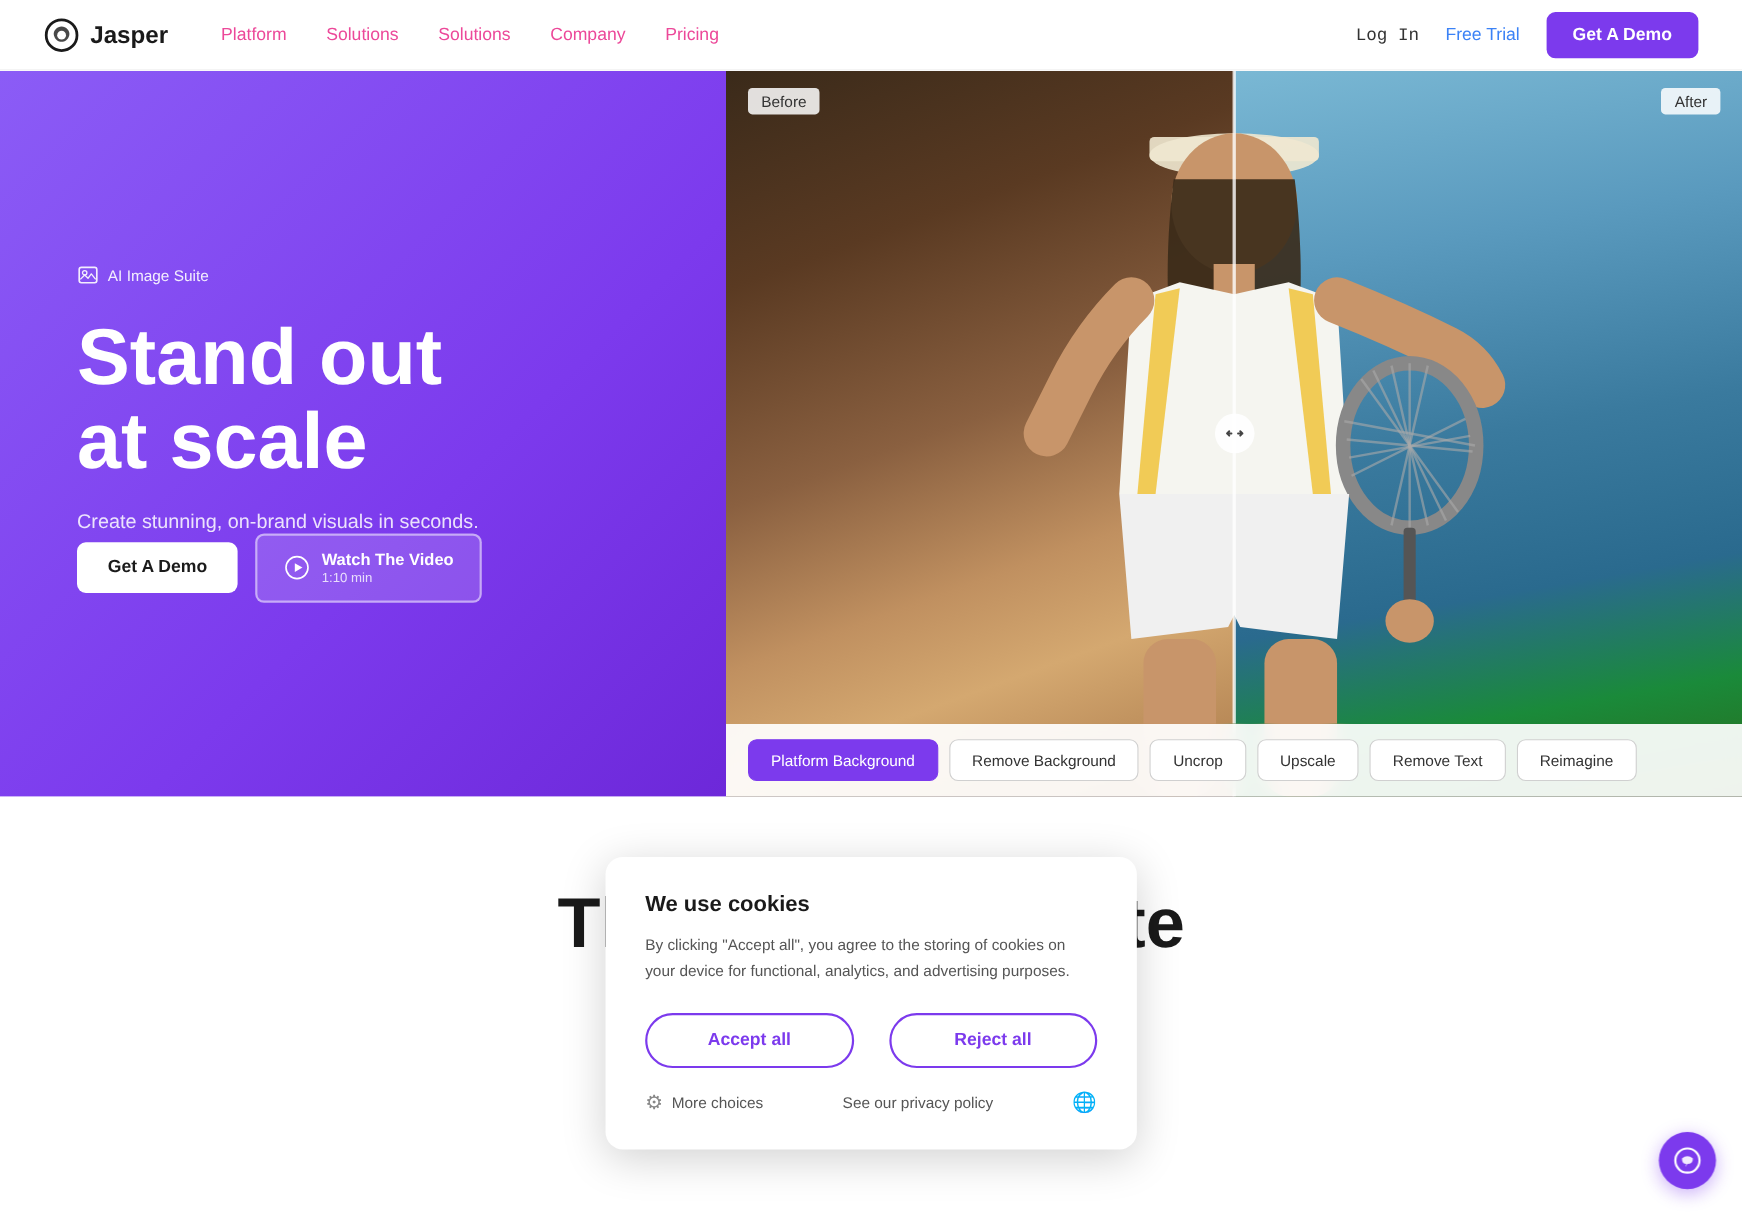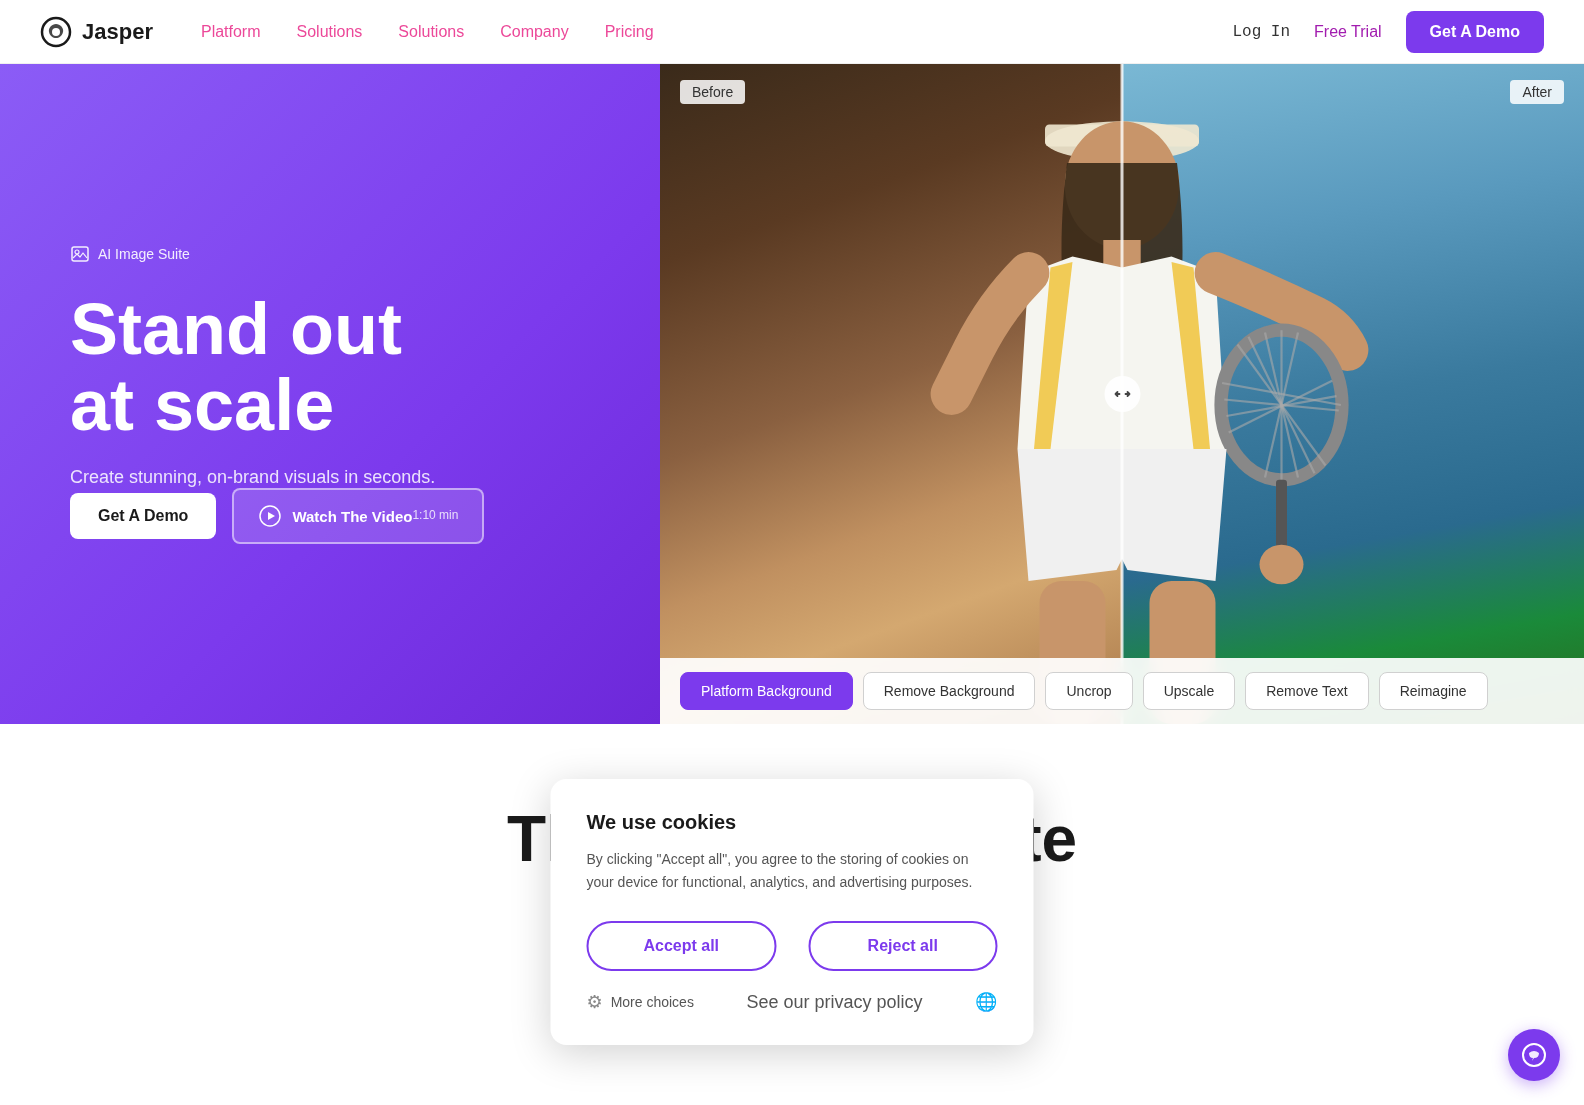--- a/index.html
+++ b/index.html
@@ -12,21 +12,21 @@
       padding: 0 40px; justify-content: space-between;
       z-index: 100; border-bottom: 1px solid #f0f0f0;
     }
     .navbar-left { display: flex; align-items: center; gap: 48px; }
     .logo { display: flex; align-items: center; gap: 10px; font-size: 22px; font-weight: 700; color: #1a1a1a; }
     .logo-icon { width: 32px; height: 32px; }
     .nav-links { display: flex; gap: 36px; }
     .nav-link { font-size: 16px; color: #ec4899; text-decoration: none; cursor: pointer; }
     .navbar-right { display: flex; align-items: center; gap: 24px; }
     .btn-login { font-size: 16px; color: #333; background: none; border: none; cursor: pointer; font-family: Liberation Mono, monospace; }
-    .btn-free-trial { font-size: 16px; color: #a21caf; background: none; border: none; cursor: pointer; }
+    .btn-free-trial { font-size: 16px; color: #3b82f6; background: none; border: none; cursor: pointer; }
     .btn-get-demo-nav {
       background: #7c3aed; color: #fff; border: none;
       padding: 12px 24px; border-radius: 8px; font-size: 16px;
       font-weight: 600; cursor: pointer;
     }
 
     
     .hero {
       display: flex; width: 100%; height: 660px; margin-top: 64px;
     }
@@ -48,21 +48,21 @@
       background: #fff; color: #1a1a1a; border: none;
       padding: 14px 28px; border-radius: 8px; font-size: 16px;
       font-weight: 600; cursor: pointer;
     }
     .btn-watch-video {
       background: rgba(255,255,255,0.15); color: #fff;
       border: 2px solid rgba(255,255,255,0.5);
       padding: 14px 24px; border-radius: 8px; font-size: 15px;
       font-weight: 500; cursor: pointer; display: flex; align-items: center; gap: 10px;
     }
-    .btn-watch-video .video-text { display: flex; text-align: left; }
+    .btn-watch-video .video-text { display: flex; flex-direction: column; text-align: left; }
     .btn-watch-video .video-label { font-size: 15px; font-weight: 600; }
     .btn-watch-video .video-duration { font-size: 12px; opacity: 0.8; }
     .play-icon { width: 24px; height: 24px; }
 
     
     .hero-right {
       flex: 1; position: relative; overflow: hidden; background: #2a2a3e;
     }
 
     
@@ -141,21 +141,21 @@
       background: #fff; color: #7c3aed; font-size: 16px; font-weight: 600; cursor: pointer;
     }
     .btn-reject {
       flex: 1; padding: 14px; border-radius: 30px; border: 2px solid #7c3aed;
       background: #fff; color: #7c3aed; font-size: 16px; font-weight: 600; cursor: pointer;
     }
     .cookie-footer { display: flex; align-items: center; justify-content: space-between; }
     .cookie-footer-left { display: flex; align-items: center; gap: 8px; }
     .cookie-gear-icon { font-size: 18px; color: #888; }
     .cookie-more-link { font-size: 14px; color: #555; cursor: pointer; }
-    .cookie-privacy-link { font-size: 18px; color: #555; cursor: pointer; }
+    .cookie-privacy-link { font-size: 14px; color: #555; cursor: pointer; }
     .cookie-lang-icon { font-size: 18px; color: #888; }
 
     
     .chat-widget {
       position: fixed; bottom: 24px; right: 24px;
       width: 52px; height: 52px; border-radius: 50%;
       background: #7c3aed;
       display: flex; align-items: center; justify-content: center;
       cursor: pointer; z-index: 1001;
       box-shadow: 0 4px 16px rgba(124,58,237,0.4);

